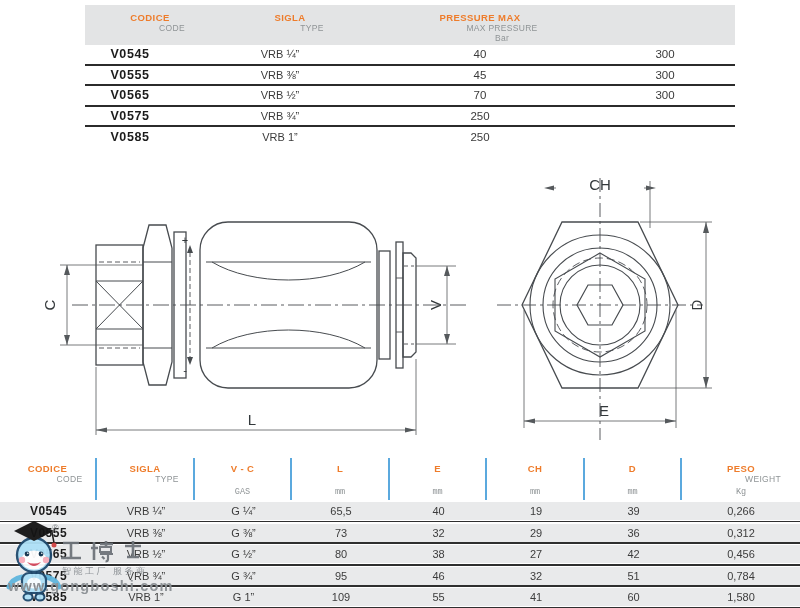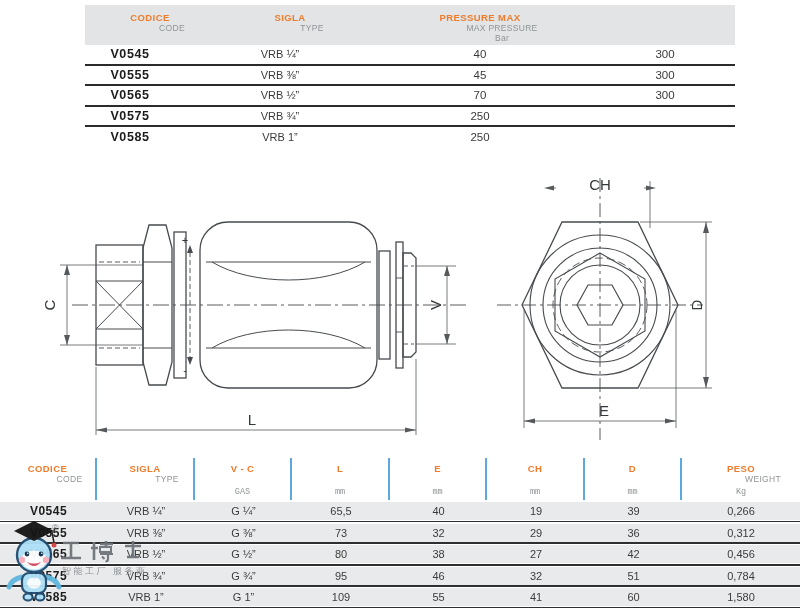--- a/index.html
+++ b/index.html
@@ -324,15 +324,16 @@
           <path d="M10,5 H23 M16,2 V8"></path>
           <path d="M10,8 H21 V13 H10 Z" stroke-width="2"></path>
           <path d="M10,15 H23 M18,15 V20 Q18,22.5 15.5,22.5 M12,17.5 L14.5,20" stroke-width="2.2"></path>
         </g>
         <g transform="translate(64,2)">
           <path d="M3,7 H19 M11,2 V18 M5,18 H17"></path>
         </g>
       </g>
     </svg>
     <div class="wm-tagline">智能工厂 服务商</div>
+    <div class="wm-url">www.gongboshi.com</div>
   </div>
 
 </div>
 
 </body></html>

